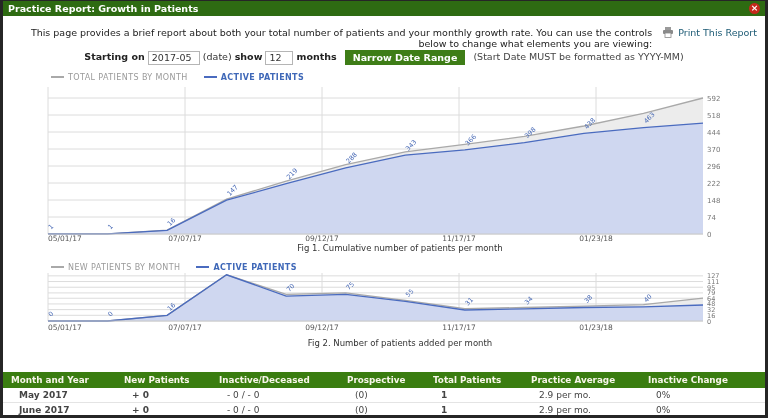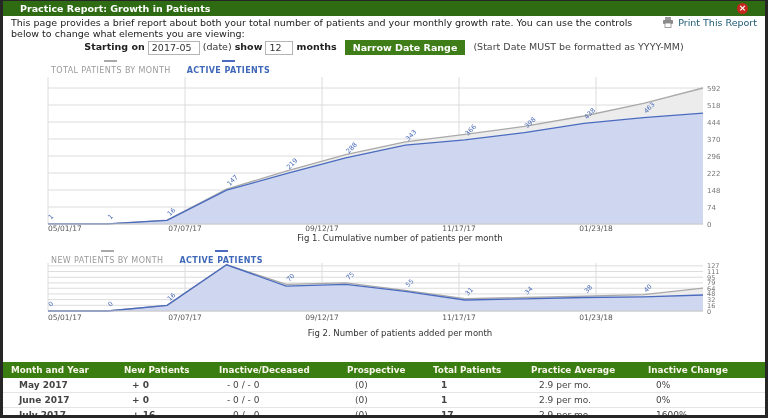--- a/index.html
+++ b/index.html
@@ -9,51 +9,51 @@
     font-family:"DejaVu Sans", sans-serif; background:#fff;
   }
   #frame {
     width:768px; height:418px;
     border:3px solid #262626; border-top:1px solid #262626;
     background:#fff; overflow:hidden;
   }
   
   .titlebar {
     height:15px; background:#2e6b12; display:flex;
-    justify-content:space-between; align-items:center; padding:0 17px;
+    justify-content:space-between; align-items:center; padding:0 5px;
   }
   .titlebar-text { color:#fff; font-size:9.5px; font-weight:bold; }
   .close-btn {
     width:11px; height:11px; border-radius:50%; background:#c5281c;
     color:#fff; font-size:9px; line-height:10px; text-align:center; font-weight:bold;
   }
   
   .intro {
     display:flex; justify-content:space-between; align-items:flex-start;
-    padding:1px 8px 1px 8px; font-size:9.5px; color:#222;
+    padding:11px 8px 1px 8px; font-size:9.5px; color:#222;text-align:right;
   }
   .print-link { color:#1c5a74; white-space:nowrap; display:flex; gap:4px; align-items:center; margin-left:10px; }
   
   .controls { text-align:center; font-size:9.5px; color:#333; margin-top:0; height:17px; }
   .controls b { color:#222; }
   .ctl-input {
     font-family:"DejaVu Sans",sans-serif; font-size:9.5px; color:#333;
     border:1px solid #b5b5b5; padding:0 3px; height:14px; vertical-align:middle;
   }
   #start-date-input { width:52px; }
   #months-input { width:28px; }
   .green-btn {
     background:#3e7d17; color:#fff; font-weight:bold; border:none;
     font-size:9.5px; font-family:"DejaVu Sans",sans-serif;
     padding:2px 8px; margin:0 5px; vertical-align:middle;
   }
   .fmt-hint { color:#444; }
   
   .legend { display:flex; gap:16px; margin:5px 0 0 48px; height:10px; align-items:center; }
-  .legend-item { display:flex; align-items:center; gap:4px; font-size:8px; letter-spacing:.4px;flex-direction:column; }
+  .legend-item { display:flex; align-items:center; gap:4px; font-size:8px; letter-spacing:.4px; }
   .legend-dash { display:inline-block; width:13px; height:2px; }
   .legend-gray { color:#9a9a9a; }
   .legend-blue { color:#3f68b8; font-weight:bold; }
   svg.chart { display:block; }
   .caption { text-align:center; font-size:8.5px; color:#333; margin-top:1px;padding-left:32px; }
   .caption2 { margin-top:2px; }
   
   table.report {
     width:762px; border-collapse:collapse; table-layout:fixed;
     margin-top:24px; font-size:9px;

